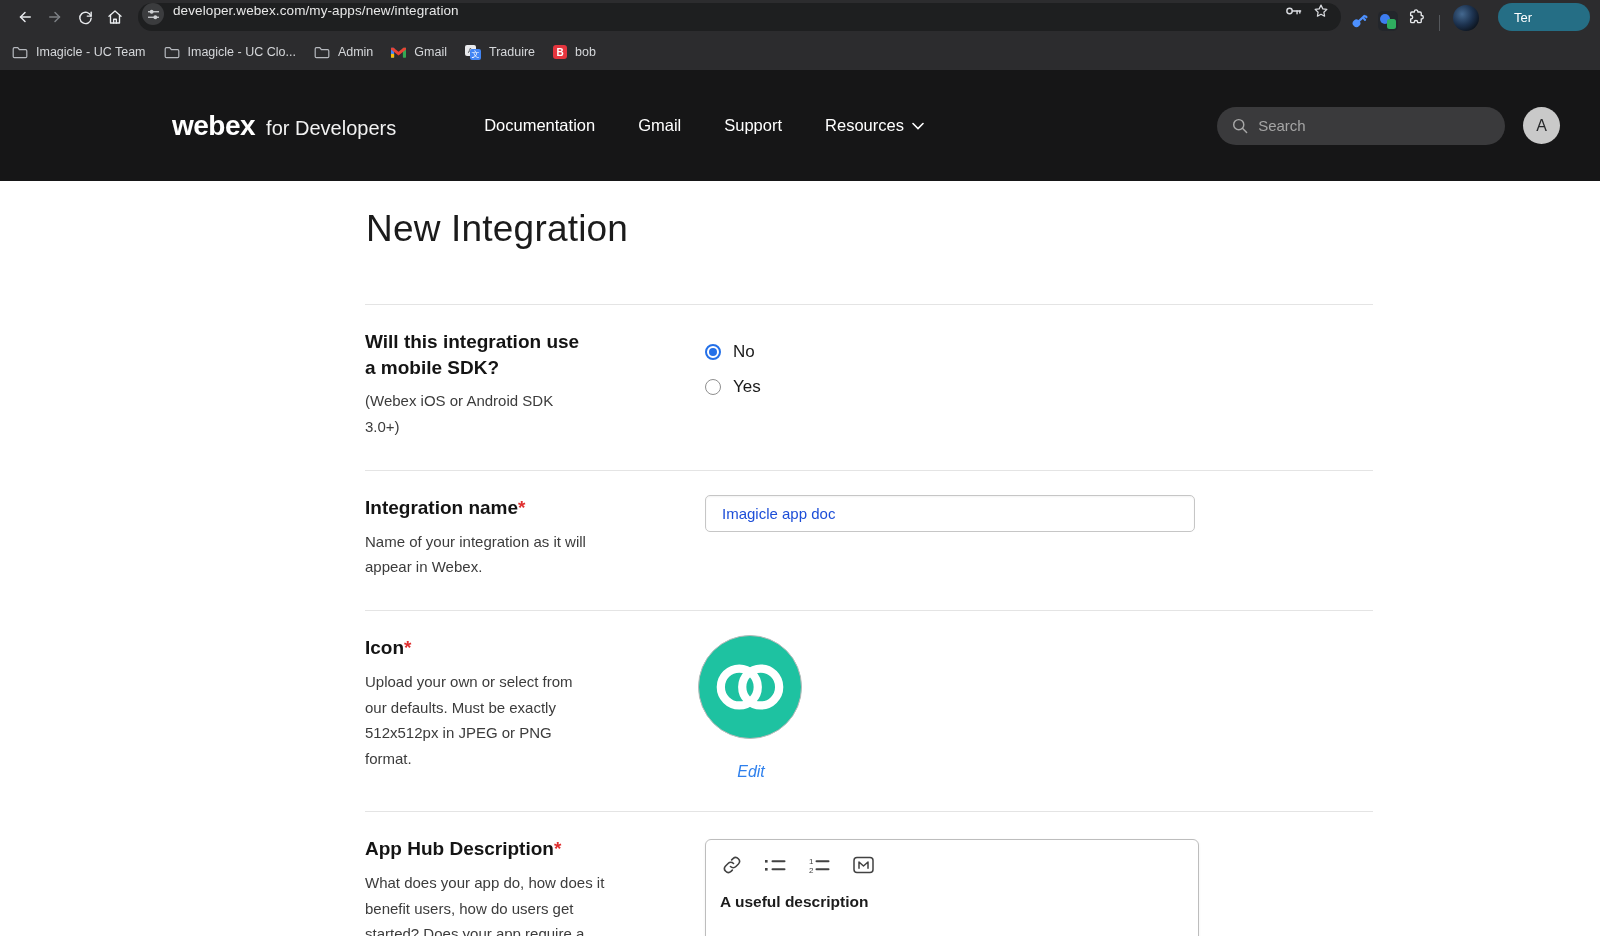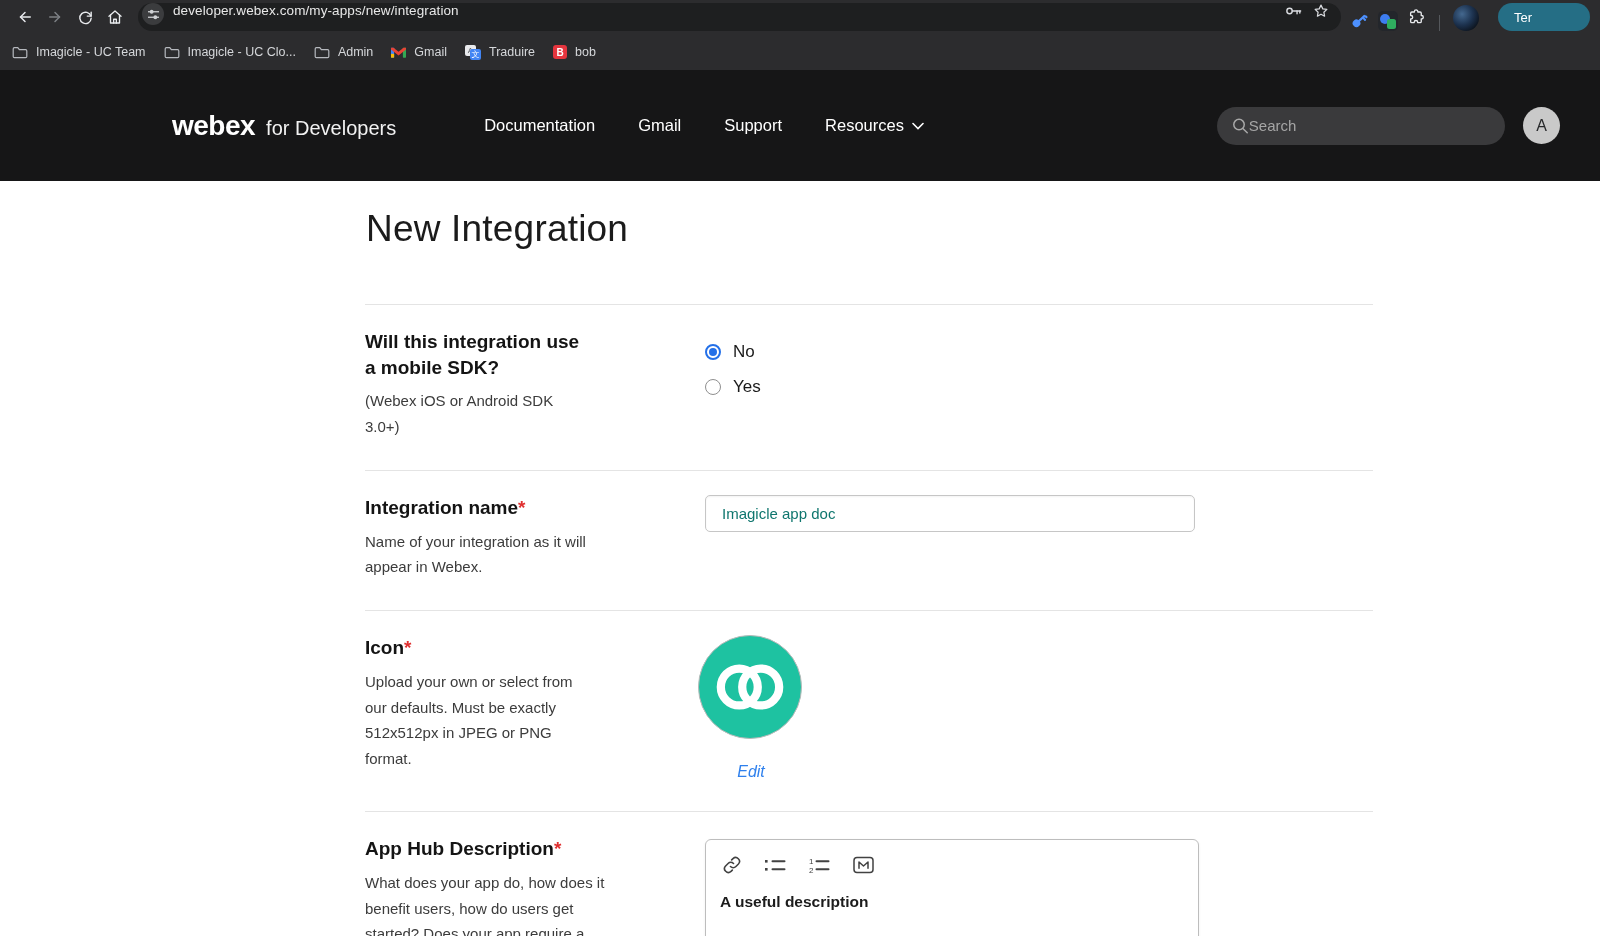--- a/index.html
+++ b/index.html
@@ -40,21 +40,21 @@
 
   
   .site-header { height:111px; background:#161617; display:flex; align-items:center;
     padding:0 40px 0 172px; color:#fff;justify-content:center; }
   .logo { display:flex; align-items:baseline; }
   .logo-main { font-size:28px; font-weight:bold; letter-spacing:-.5px; }
   .logo-sub { font-size:20px; font-weight:300; margin-left:11px; color:#f2f2f2; }
   .site-nav { display:flex; align-items:center; gap:43px; margin-left:88px; font-size:16.5px; }
   .nav-item { display:flex; align-items:center; gap:8px; cursor:pointer; }
   .search-pill { margin-left:auto; width:288px; height:38px; background:#3a3a3c; border-radius:19px;
-    display:flex; align-items:center; padding:0 15px; }
+    display:flex; align-items:center; padding:0 15px; gap:10px; }
   .search-pill input { background:transparent; border:none; outline:none; color:#e8e8e8;
     font-size:15px; width:100%; font-family:"Liberation Sans", sans-serif; }
   .search-pill input::placeholder { color:#a5a5a5; }
   .hdr-avatar { width:37px; height:37px; border-radius:50%; background:#c9c9c9; color:#28292b;
     display:flex; align-items:center; justify-content:center; font-size:16px; margin-left:18px; }
 
   
   .page { width:1008px; margin-left:365px; }
   .page-title { font-size:37px; font-weight:200; color:#1b1b1b; margin:27px 0 54px 1px;
     letter-spacing:.2px; }
@@ -75,21 +75,21 @@
   .radio-row { display:flex; align-items:center; gap:12px; margin-bottom:15px; font-size:17px;
     color:#1a1a1a; }
   .radio { width:16px; height:16px; border-radius:50%; position:relative; flex:0 0 auto; }
   .radio.checked { border:2px solid #2470e8; }
   .radio.checked::after { content:""; position:absolute; left:2px; top:2px; width:8px; height:8px;
     border-radius:50%; background:#2470e8; }
   .radio.unchecked { border:1.5px solid #8f8f8f; }
 
   
   .text-input { width:490px; height:37px; border:1px solid #c6c6c6; border-radius:5px;
-    padding:0 16px; font-size:15px; color:#0f766e; font-family:"Liberation Sans", sans-serif;
+    padding:0 16px; font-size:15px; color:#1d4ed8; font-family:"Liberation Sans", sans-serif;
     box-shadow:inset 0 1px 2px rgba(0,0,0,.05); outline:none; }
 
   
   .icon-block { width:106px; text-align:center; margin-left:-7px; }
   .app-icon { width:104px; height:104px; border-radius:50%; background:#1ec2a1;
     border:1px solid #b9b9b9; display:flex; align-items:center; justify-content:center; }
   .edit-link { display:inline-block; margin-top:24px; font-size:16px; color:#2f80ed;
     text-decoration:none;font-style:italic; }
 
   

